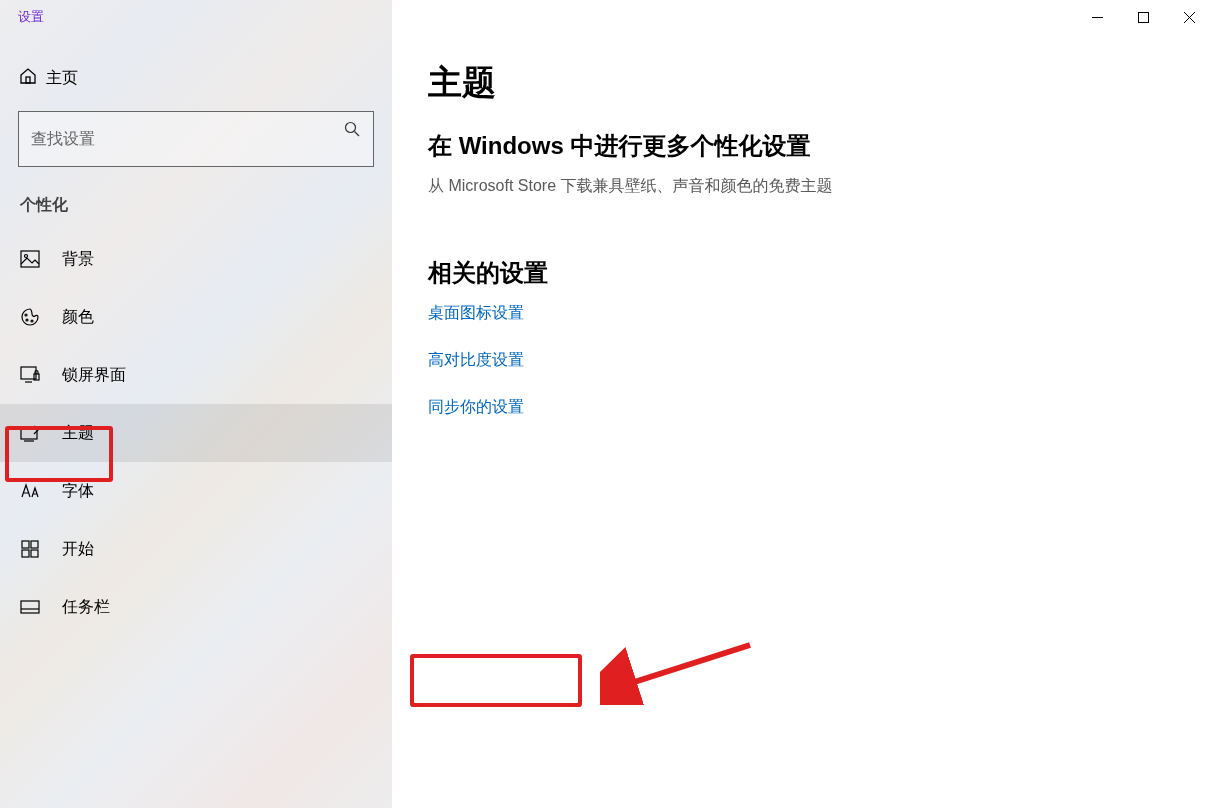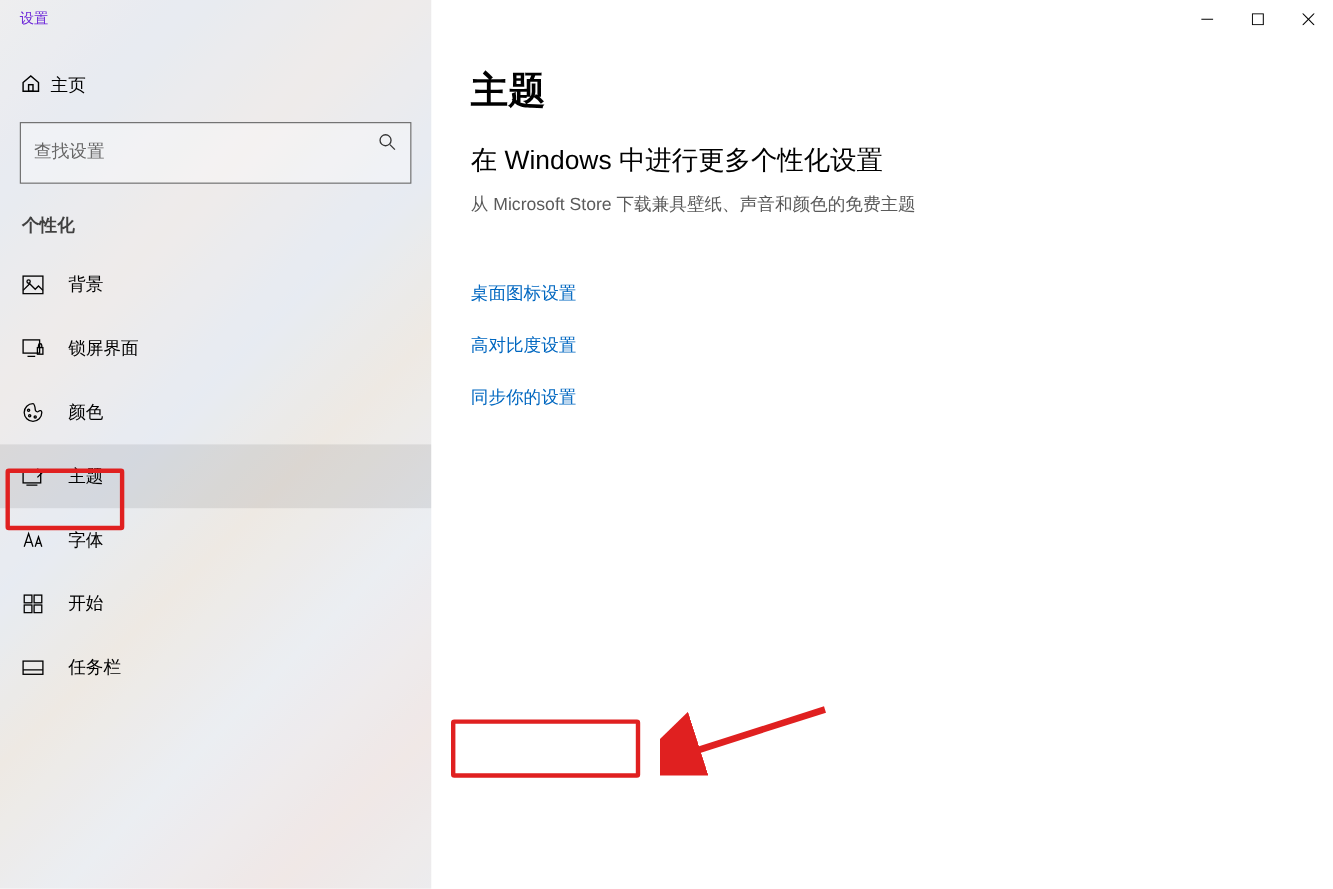--- a/index.html
+++ b/index.html
@@ -18,21 +18,21 @@
     .search { width:356px; height:56px; border:1px solid #666; background:rgba(255,255,255,.35); padding:0 40px 0 12px; font-size:16px; color:#555; outline:none; }
     .search::placeholder { color:#666; }
     .searchicon { position:absolute; right:32px; top:20px; color:#333; font-size:15px; }
     .section { padding:28px 20px 14px 20px; font-size:16px; font-weight:700; color:#000; }
     .nav { list-style:none; }
     .nav li { display:flex; align-items:center; height:58px; padding:0 20px; gap:22px; font-size:16px; color:#000; position:relative; }
     .nav li.active { background:rgba(0,0,0,.08); }
     .nav .icon { width:20px; height:20px; display:flex; align-items:center; justify-content:center; flex-shrink:0; }
     .content { flex:1; padding:60px 36px 0 36px; overflow:auto; }
     h1 { font-size:34px; font-weight:600; margin-bottom:24px; }
-    h2 { font-size:24px; font-weight:400; margin-bottom:14px; }
+    h2 { font-size:24px; font-weight:700; margin-bottom:14px; }
     .themes { display:flex; gap:24px; margin-bottom:80px; }
     .theme { width:190px; }
     .thumbwrap { width:190px; height:180px; position:relative; }
     .thumb { width:190px; height:143px; background:#ccc; }
     .thumb.beach { background:linear-gradient(to bottom,#4a90d9 0%,#6fa8dc 40%,#a8c5e0 48%,#c8a87a 52%,#3a7ab8 60%,#2a5a88 100%); position:relative; }
     .thumb.beach::after { content:""; position:absolute; left:30%; top:38%; width:110px; height:18px; background:linear-gradient(90deg,transparent,#5a7a6a 10%,#4a6a5a 60%,transparent); clip-path:polygon(0 100%,8% 30%,18% 60%,28% 10%,40% 70%,50% 20%,62% 80%,72% 0%,85% 60%,100% 100%); }
     .thumb.flower { background:linear-gradient(135deg,#2a8a9a 0%,#3a9aaa 50%,#4aa5b5 100%); position:relative; }
     .thumb.flower::after { content:""; position:absolute; left:45%; top:8%; width:80px; height:90px; background:radial-gradient(ellipse at 40% 30%,#e8457a 0%,#d8356a 30%,transparent 60%),radial-gradient(ellipse at 60% 50%,#e8558a 0%,#d8457a 30%,transparent 55%),radial-gradient(ellipse at 30% 60%,#c8355a 0%,transparent 50%); }
     .thumbbar { width:190px; height:37px; background:#d8d8d8; position:absolute; bottom:0; display:flex; align-items:center; justify-content:flex-end; padding-right:10px; }
     .colorcircle { width:22px; height:22px; border-radius:50%; background:conic-gradient(#e84545,#f0a030,#f0e030,#50c050,#3080e0,#8040c0,#e84545); }
@@ -93,39 +93,39 @@
             <svg width="20" height="18" viewBox="0 0 20 18" fill="none" stroke="#000" stroke-width="1.2">
               <rect x="1" y="1" width="18" height="16"></rect>
               <circle cx="6" cy="6" r="1.5"></circle>
               <path d="M1 14 L7 8 L12 13 L15 10 L19 14"></path>
             </svg>
           </span>
         <span>背景</span>
       </li>
       <li>
         <span class="icon">
+            <svg width="20" height="20" viewBox="0 0 20 20" fill="none" stroke="#000" stroke-width="1.2">
+              <path d="M10 2 A8 8 0 1 0 18 10 C18 8 16 8 15 9 C14 10 12 9 12 7 C12 5 11 2 10 2 Z"></path>
+              <circle cx="6" cy="8" r="1"></circle>
+              <circle cx="7" cy="13" r="1"></circle>
+              <circle cx="12" cy="14" r="1"></circle>
+            </svg>
+          </span>
+        <span>颜色</span>
+      </li>
+      <li>
+        <span class="icon">
             <svg width="20" height="18" viewBox="0 0 20 18" fill="none" stroke="#000" stroke-width="1.2">
               <rect x="1" y="1" width="15" height="12"></rect>
               <line x1="5" y1="16" x2="12" y2="16"></line>
               <rect x="14" y="8" width="5" height="6"></rect>
               <path d="M15 8 V6 A1.5 1.5 0 0 1 18 6 V8"></path>
             </svg>
           </span>
         <span>锁屏界面</span>
-      </li>
-      <li>
-        <span class="icon">
-            <svg width="20" height="20" viewBox="0 0 20 20" fill="none" stroke="#000" stroke-width="1.2">
-              <path d="M10 2 A8 8 0 1 0 18 10 C18 8 16 8 15 9 C14 10 12 9 12 7 C12 5 11 2 10 2 Z"></path>
-              <circle cx="6" cy="8" r="1"></circle>
-              <circle cx="7" cy="13" r="1"></circle>
-              <circle cx="12" cy="14" r="1"></circle>
-            </svg>
-          </span>
-        <span>颜色</span>
       </li>
       <li class="active">
         <span class="icon">
             <svg width="20" height="18" viewBox="0 0 20 18" fill="none" stroke="#000" stroke-width="1.2">
               <rect x="1" y="3" width="16" height="12"></rect>
               <line x1="4" y1="17" x2="14" y2="17"></line>
               <path d="M14 2 L18 6 L14 10"></path>
             </svg>
           </span>
         <span>主题</span>
@@ -161,20 +161,21 @@
       </li>
     </ul>
   </div>
 
   <div class="content">
     <h1>主题</h1>
 
     <h2>在 Windows 中进行更多个性化设置</h2>
     <div class="subtext">从 Microsoft Store 下载兼具壁纸、声音和颜色的免费主题</div>
 
+    <h2>相关的设置</h2>
     <div class="links">
       <a href="#">桌面图标设置</a>
       <a href="#">高对比度设置</a>
       <a href="#">同步你的设置</a>
     </div>
   </div>
 </div>
 
 <div class="highlight-box hb-sidebar"></div>
 <div class="highlight-box hb-link"></div>

